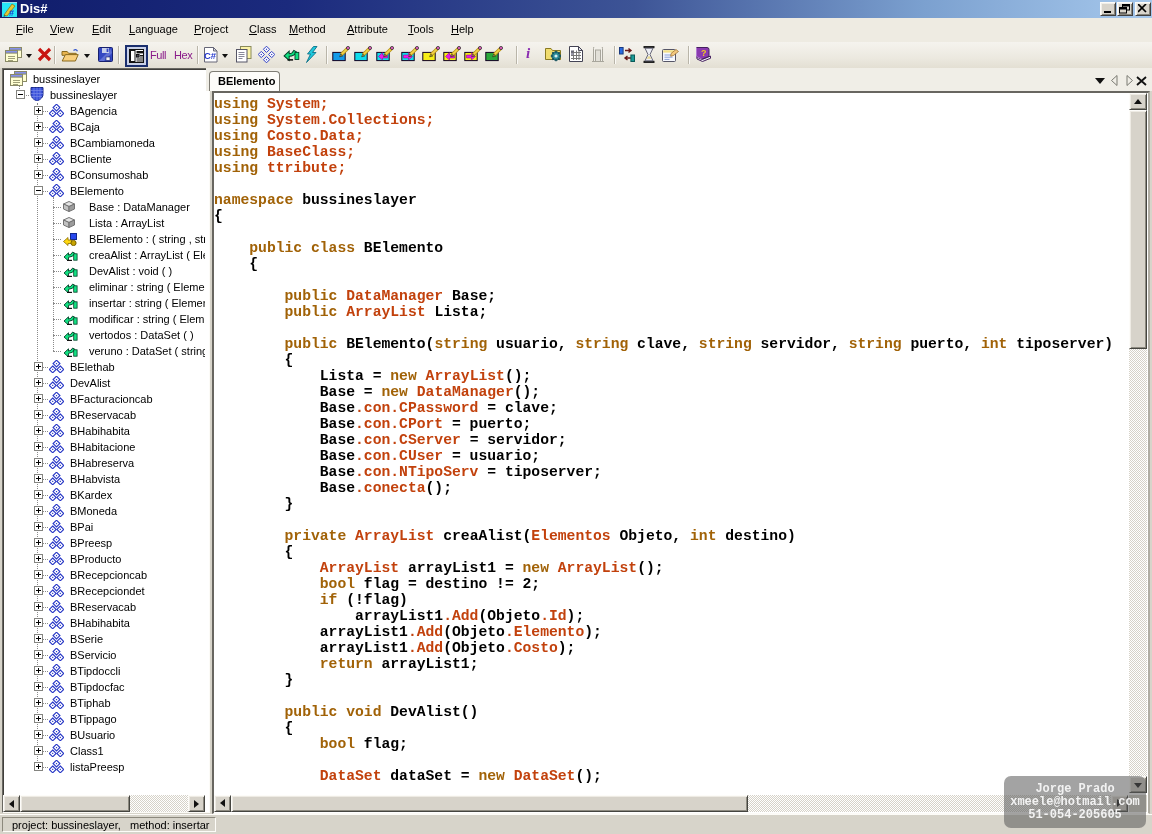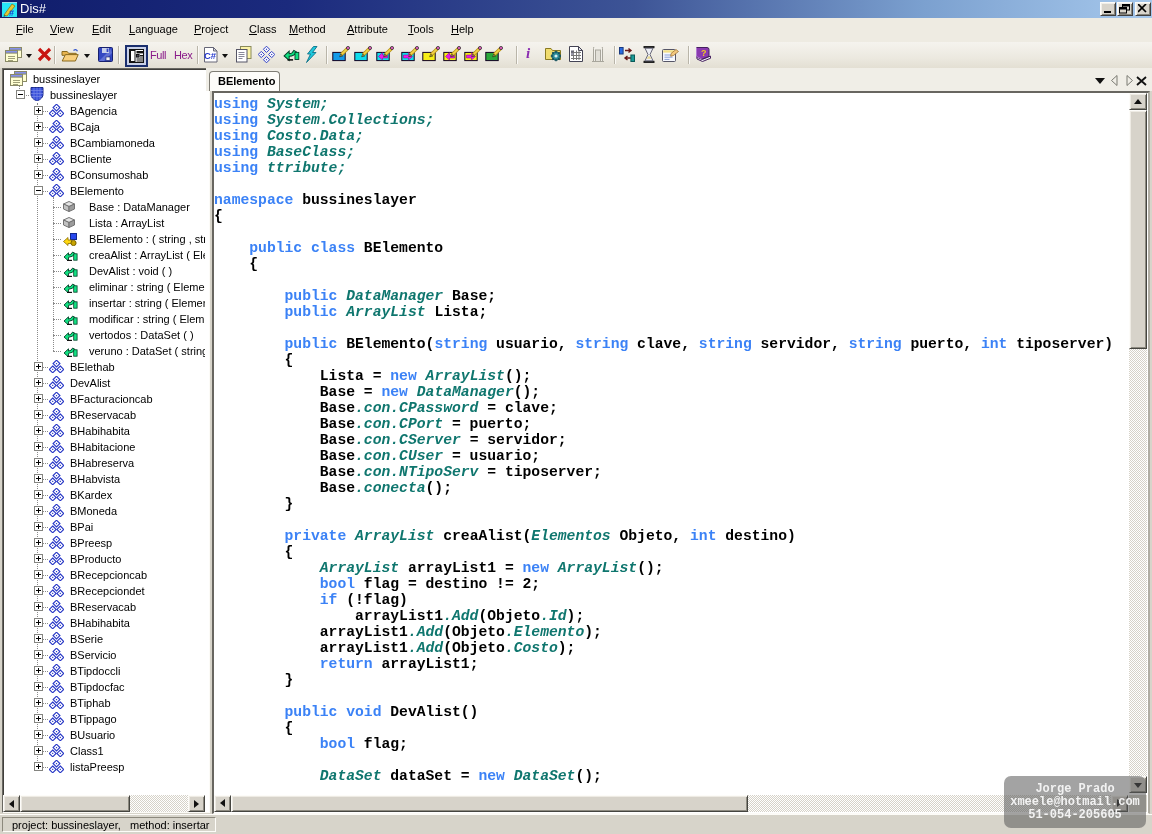--- a/index.html
+++ b/index.html
@@ -3,21 +3,21 @@
 <meta charset="utf-8">
 <style>
 * { margin:0; padding:0; box-sizing:border-box; }
 html,body { width:1152px; height:834px; overflow:hidden; }
 body { position:relative; background:#d7d4ca; font-family:"Liberation Sans", sans-serif; }
 .abs { position:absolute; }
 
 
 #titlebar { left:0; top:0; width:1152px; height:18px;
   background:linear-gradient(90deg,#101d6b 0%,#1b2a7d 25%,#3d5496 55%,#7ba0cf 80%,#a6c8ec 100%); }
-#titletext { left:20px; top:1px; color:#fff; font-size:13px; font-weight:normal; letter-spacing:0px; }
+#titletext { left:20px; top:1px; color:#fff; font-size:13px; font-weight:bold; letter-spacing:0px; }
 .winbtn { top:2px; width:16px; height:14px; background:#d8d4cb;
   border:1px solid; border-color:#fdfcf9 #404040 #404040 #fdfcf9;
   box-shadow: inset 1px 1px 0 #f0eee8, inset -1px -1px 0 #87847a; }
 
 
 #menubar { left:0; top:18px; width:1152px; height:24px; background:#eeebe2; }
 .mitem { position:absolute; top:5px; font-size:11px; color:#000; }
 
 
 #toolbar { left:0; top:42px; width:1152px; height:26px;
@@ -52,22 +52,22 @@
 #tabstrip { left:206px; top:68px; width:946px; height:23px; background:#f0eee7; }
 #tab1 { position:absolute; left:3px; top:3px; width:71px; height:20px; background:#fdfcf9;
   border:1px solid #7e7c74; border-bottom:none; border-radius:4px 4px 0 0; }
 #tab1 span { position:absolute; left:8px; top:3px; font-size:11px; font-weight:bold; color:#000; }
 
 
 #editor { left:212px; top:91px; width:938px; height:723px; background:#fff;
   border-top:2px solid #686660; border-left:2px solid #686660; border-right:2px solid #b0ada3; border-bottom:1px solid #fcfbf7; }
 #code { position:absolute; left:0px; top:3px; font-family:"Liberation Mono", monospace;
   font-size:14.7px; line-height:16px; font-weight:bold; color:#000; white-space:pre; }
-#code .k { color:#3b82f6; }
-#code .g { color:#0f766e;font-style:italic; }
+#code .k { color:#a16207; }
+#code .g { color:#c2410c; }
 
 
 #statusbar { left:0; top:814px; width:1152px; height:20px; background:#d7d4ca; border-top:1px solid #fdfcf8; }
 #statuspanel { position:absolute; left:2px; top:2px; width:214px; height:15px;
   border:1px solid; border-color:#8c897d #fdfcf8 #fdfcf8 #8c897d; }
 #statuspanel span { position:absolute; left:9px; top:1px; font-size:11px; color:#000; }
 
 
 #overlay { left:1004px; top:776px; width:142px; height:52px; border-radius:7px;
   background:rgba(88,88,88,0.55); color:#f2f2f2; font-family:"Liberation Mono", monospace;

